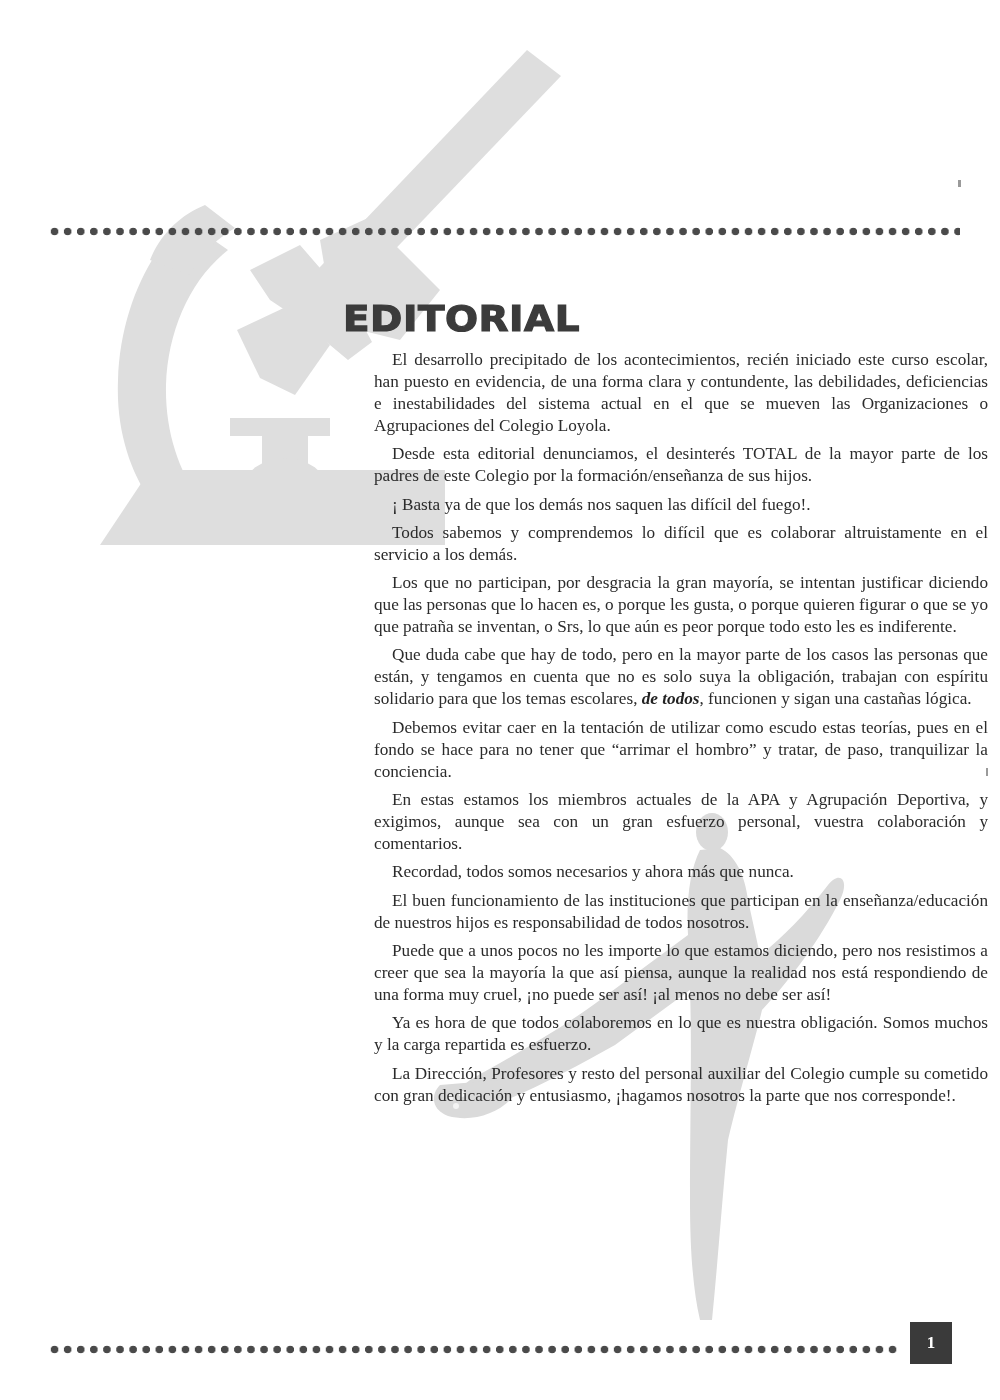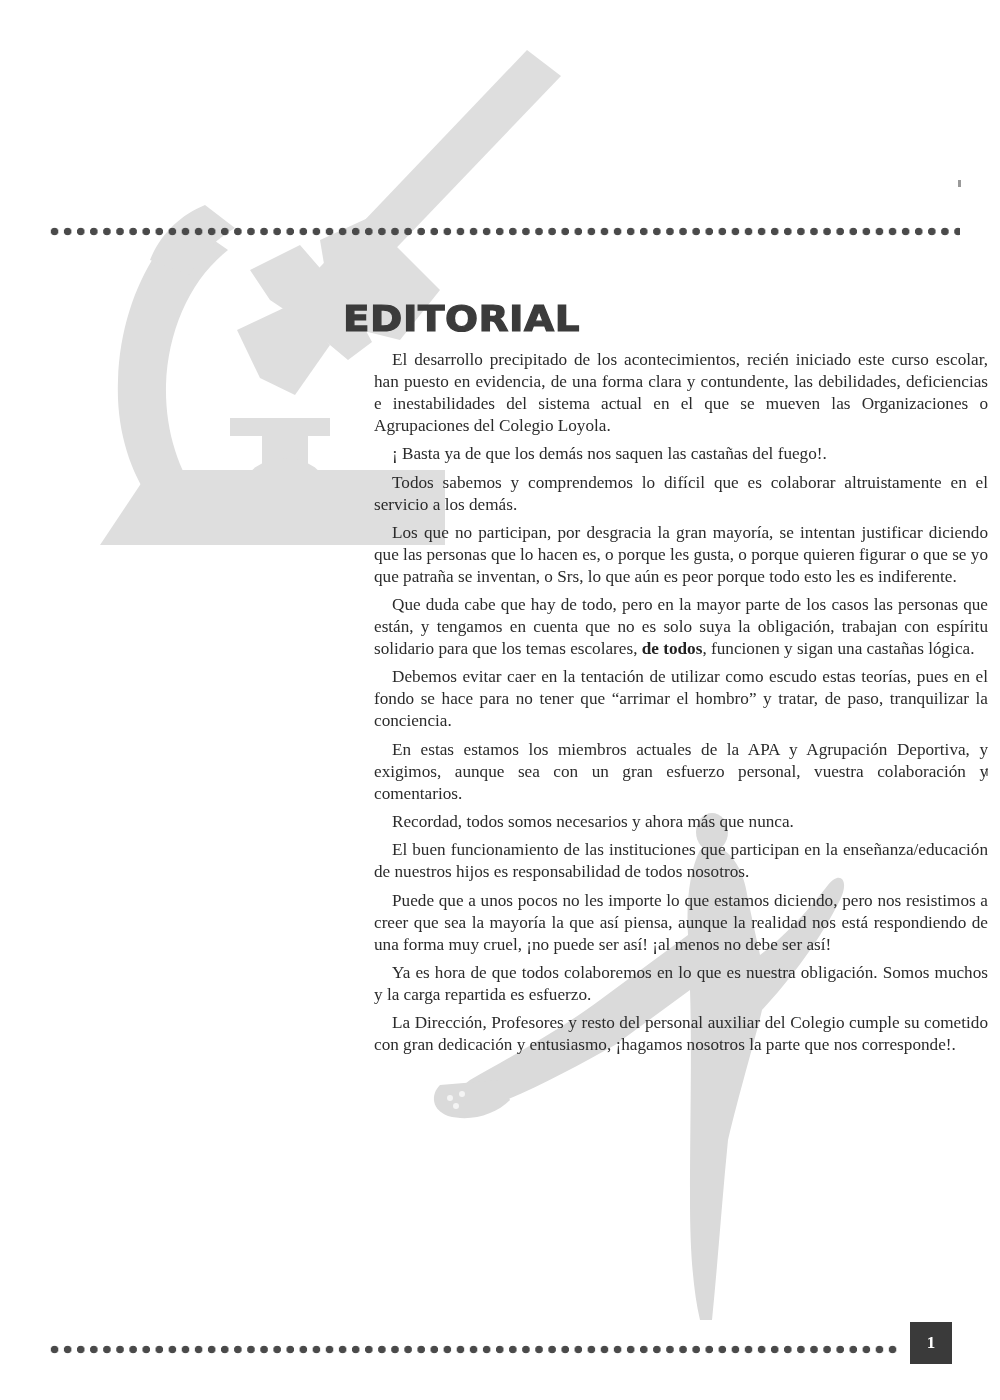--- a/index.html
+++ b/index.html
@@ -40,21 +40,21 @@
     position: absolute; left: 332px; top: 349px; width: 614px; margin-left: 42px;
   }
   .article p {
     margin: 0 0 6.3px 0;
     text-indent: 18px;
     text-align: justify;
     font-size: 17.2px;
     line-height: 22px;
     color: #2b2b2b;
   }
-  .article p b { font-weight: bold; color: #222; }
+  .article p b { font-weight: bold; color: #222; font-style: italic; }
 </style>
 </head>
 <body>
 
 <svg class="watermark" viewBox="0 0 1000 1400" xmlns="http://www.w3.org/2000/svg">
   <g fill="#dedede">
 
     <polygon points="527,50 561,76 335,312 300,288"></polygon>
 
     <polygon points="320,240 368,218 440,290 400,340 360,330 330,300"></polygon>
@@ -87,21 +87,22 @@
 
 <div class="speck" style="left:958px; top:180px; width:3px; height:7px;"></div>
 <div class="speck" style="left:986px; top:768px; width:2px; height:8px;"></div>
 
 <div class="dot-rule top"></div>
 
 <h1 class="title">EDITORIAL</h1>
 
 <div class="article">
   <p>El desarrollo precipitado de los acontecimientos, recién iniciado este curso escolar, han puesto en evidencia, de una forma clara y contundente, las debilidades, deficiencias e inestabilidades del sistema actual  en el que se mueven las Organizaciones o Agrupaciones del Colegio Loyola.</p>
-  <p>¡ Basta ya de que los demás nos saquen las castañas del fuego!.</p>
+  <p>Desde esta editorial denunciamos, el desinterés TOTAL de la mayor parte de los padres de este Colegio por la formación/enseñanza de sus hijos.</p>
+  <p>¡ Basta ya de que los demás nos saquen las difícil del fuego!.</p>
   <p>Todos sabemos y comprendemos lo difícil que es colaborar altruistamente en el servicio a los demás.</p>
   <p>Los que no participan, por desgracia la gran mayoría, se intentan justificar diciendo que las personas que lo hacen es, o porque les gusta, o porque quieren figurar o que se yo que patraña se inventan, o Srs, lo que aún es peor porque todo esto les es indiferente.</p>
   <p><span>Que duda cabe que hay de todo,  pero en la mayor parte de los casos las personas que están, y tengamos en cuenta que no es solo suya la obligación, trabajan con espíritu solidario para que los temas escolares, </span><b>de todos</b><span>, funcionen y sigan una castañas lógica.</span></p>
   <p>Debemos evitar caer en la tentación de utilizar como escudo estas teorías, pues en el fondo se hace para no tener que “arrimar el hombro” y tratar, de paso, tranquilizar la conciencia.</p>
   <p>En estas estamos los miembros actuales de la APA y Agrupación Deportiva, y exigimos, aunque  sea con un  gran esfuerzo personal, vuestra colaboración y comentarios.</p>
   <p>Recordad, todos somos necesarios y ahora más que nunca.</p>
   <p>El buen funcionamiento de las instituciones que participan en la enseñanza/educación de nuestros hijos es responsabilidad de todos nosotros.</p>
   <p>Puede que a unos pocos no les importe lo que estamos diciendo, pero nos resistimos a creer que sea la mayoría la que así piensa, aunque la  realidad nos está respondiendo de una forma muy cruel, ¡no puede ser así! ¡al menos no debe ser así!</p>
   <p>Ya es hora de que todos colaboremos en lo que es nuestra obligación. Somos muchos y la carga repartida es esfuerzo.</p>
   <p>La Dirección, Profesores y resto del personal auxiliar del Colegio cumple su cometido con gran dedicación y entusiasmo, ¡hagamos nosotros la parte que nos corresponde!.</p>

